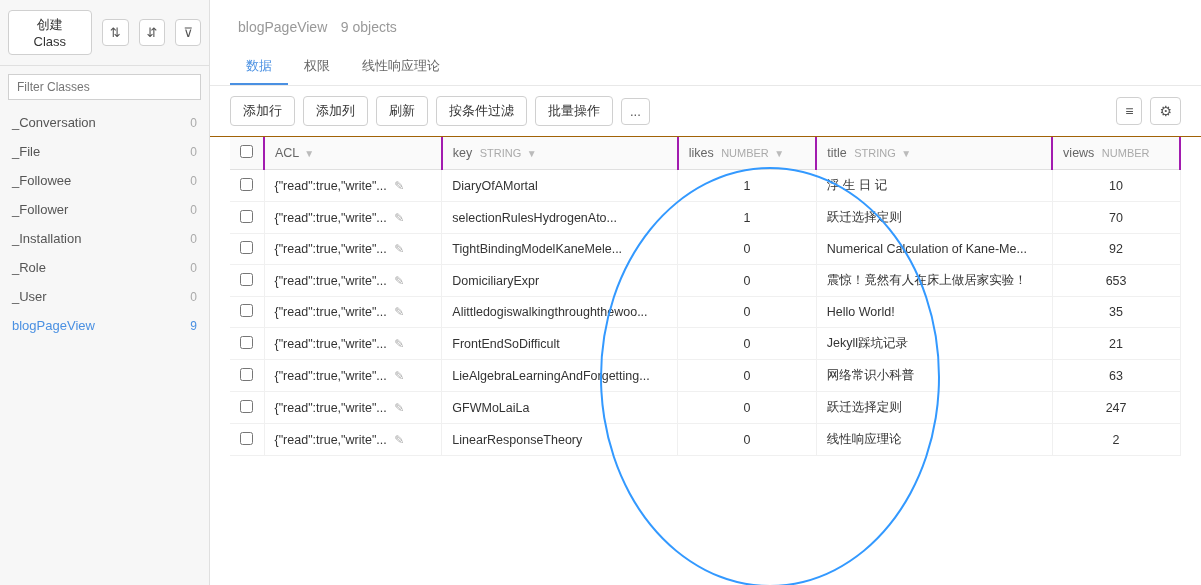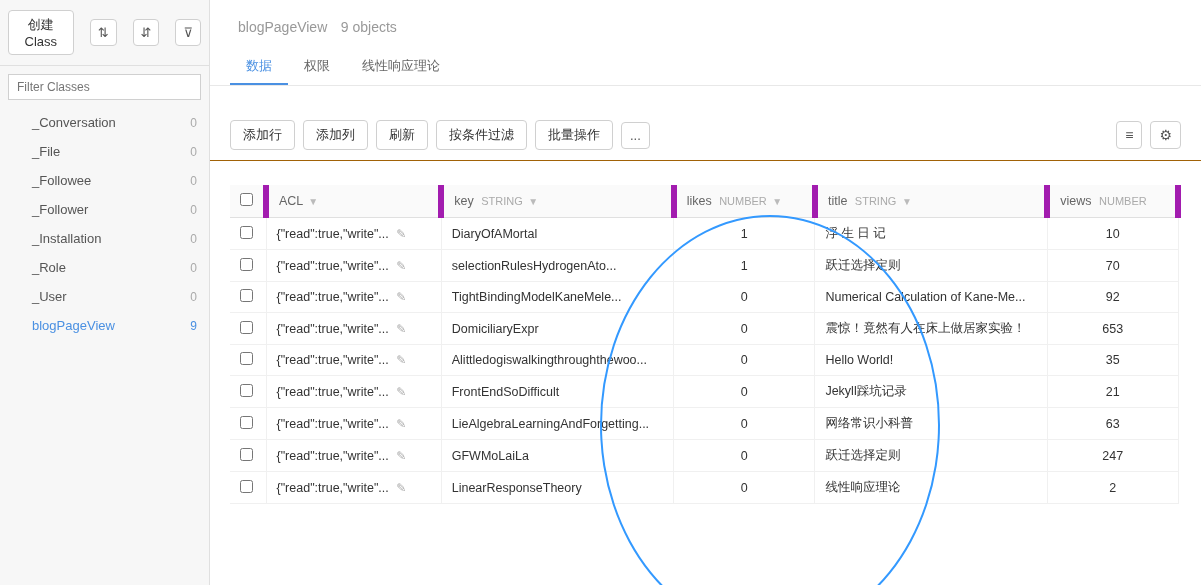--- a/index.html
+++ b/index.html
@@ -1,50 +1,50 @@
 <!DOCTYPE html>
 <html><head>
   <meta charset="utf-8">
   <style>
     * { box-sizing: border-box; margin: 0; padding: 0; }
     body { font-family: -apple-system, BlinkMacSystemFont, "Segoe UI", Arial, sans-serif; font-size: 13px; background: #fff; display: flex; height: 585px; overflow: hidden; }
 
     
     .sidebar { width: 210px; min-width: 210px; background: #f7f7f7; border-right: 1px solid #e0e0e0; display: flex; flex-direction: column; }
-    .sidebar-header { padding: 10px 8px; display: flex; align-items: center; gap: 16px; border-bottom: 1px solid #e0e0e0; }
+    .sidebar-header { padding: 10px 8px; display: flex; align-items: center; gap: 10px; border-bottom: 1px solid #e0e0e0; }
     .create-class-btn { background: #fff; border: 1px solid #d0d0d0; border-radius: 4px; padding: 5px 10px; font-size: 13px; cursor: pointer; color: #333; }
     .sort-btn, .filter-btn { background: #fff; border: 1px solid #d0d0d0; border-radius: 4px; padding: 5px 7px; cursor: pointer; color: #555; font-size: 13px; }
     .filter-input { margin: 8px; padding: 5px 8px; border: 1px solid #d0d0d0; border-radius: 0; font-size: 12px; color: #999; background: #fff; }
     .sidebar-list { flex: 1; overflow-y: auto; }
-    .sidebar-item { display: flex; justify-content: space-between; align-items: center; padding: 7px 12px; cursor: pointer; color: #555; font-size: 13px; margin-left: 20px; }
+    .sidebar-item { display: flex; justify-content: space-between; align-items: center; padding: 7px 12px; cursor: pointer; color: #555; font-size: 13px; }
     .sidebar-item.active { color: #4a90e2; font-weight: 500; }
     .sidebar-item .badge { color: #4a90e2; font-size: 12px; }
     .sidebar-item .badge-gray { color: #aaa; font-size: 12px; }
 
     
-    .main { flex: 1; display: flex; flex-direction: column; overflow: hidden; gap: 24px; }
+    .main { flex: 1; display: flex; flex-direction: column; overflow: hidden; }
     .main-header { padding: 14px 20px 0 20px; border-bottom: 1px solid #e8e8e8; }
     .main-title { font-size: 20px; font-weight: 600; color: #333; margin-bottom: 12px; }
     .main-title span { font-size: 14px; font-weight: 400; color: #999; margin-left: 8px; }
     .tabs { display: flex; gap: 0; }
     .tab { padding: 8px 16px; cursor: pointer; font-size: 13px; color: #666; border-bottom: 2px solid transparent; }
     .tab.active { color: #4a90e2; border-bottom: 2px solid #4a90e2; font-weight: 500; }
 
     
     .toolbar { padding: 10px 20px; display: flex; align-items: center; gap: 8px; border-bottom: 1px solid #a16207; }
     .toolbar-btn { background: #fff; border: 1px solid #d0d0d0; border-radius: 4px; padding: 5px 12px; font-size: 13px; cursor: pointer; color: #333; }
     .toolbar-dots { background: #fff; border: 1px solid #d0d0d0; border-radius: 4px; padding: 5px 8px; font-size: 13px; cursor: pointer; color: #555; }
     .toolbar-right { margin-left: auto; display: flex; gap: 8px; }
     .icon-btn { background: #fff; border: 1px solid #d0d0d0; border-radius: 4px; padding: 5px 8px; cursor: pointer; color: #555; font-size: 14px; }
 
     
     .table-container { flex: 1; overflow: auto; padding: 0 20px; position: relative; }
     table { width: 100%; border-collapse: collapse; font-size: 12.5px; }
     thead tr { background: #fafafa; border-bottom: 1px solid #e0e0e0; }
-    th { padding: 8px 10px; text-align: left; color: #666; font-weight: 500; border-right: 6px solid #a21caf; white-space: nowrap; user-select: none; }
+    th { padding: 8px 10px; text-align: left; color: #666; font-weight: 500; border-right: 2px solid #a21caf; white-space: nowrap; user-select: none; }
     th .col-type { color: #aaa; font-weight: 400; font-size: 11px; margin-left: 4px; text-align: center; }
     th .sort-arrow { color: #bbb; margin-left: 2px; font-size: 10px; }
     td { padding: 7px 10px; border-bottom: 1px solid #f0f0f0; border-right: 1px solid #f0f0f0; color: #333; white-space: nowrap; overflow: hidden; max-width: 200px; text-overflow: ellipsis; }
     .cb-col { width: 30px; }
     .acl-col { max-width: 160px; }
     .edit-icon { color: #aaa; cursor: pointer; margin-left: 4px; font-size: 12px; }
     .num-cell { text-align: center; }
 
     
     .oval-annotation {

